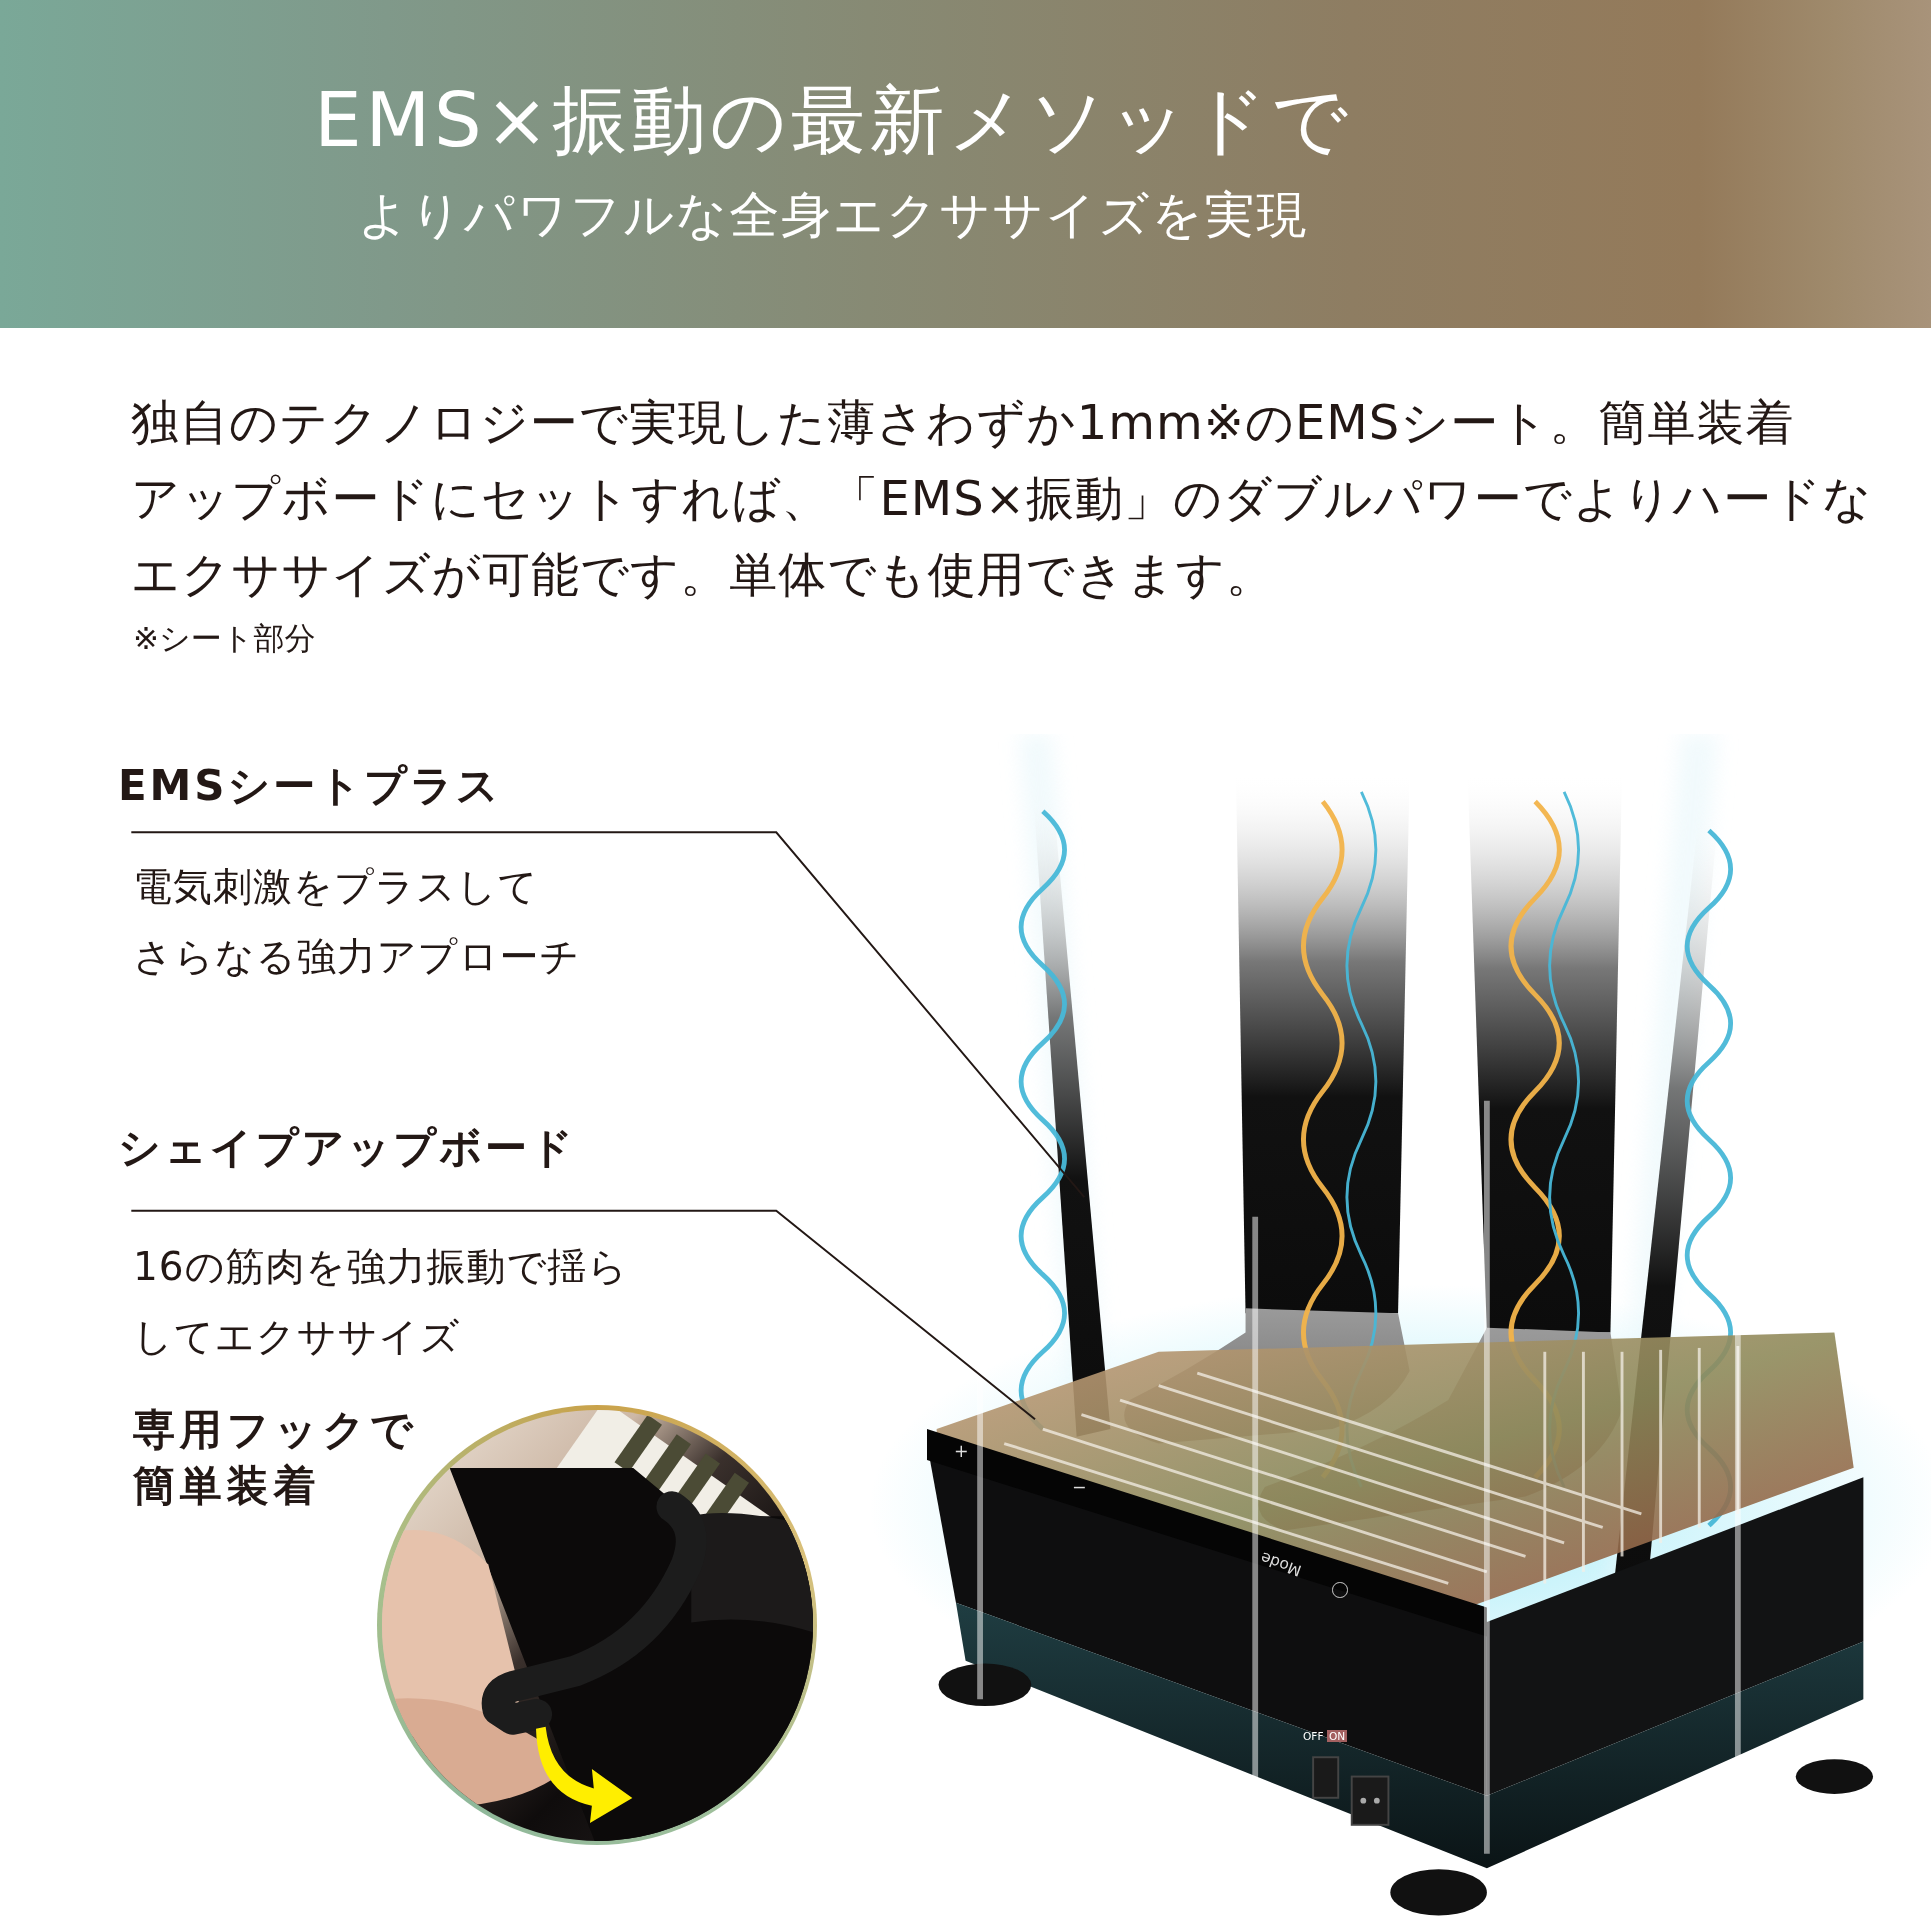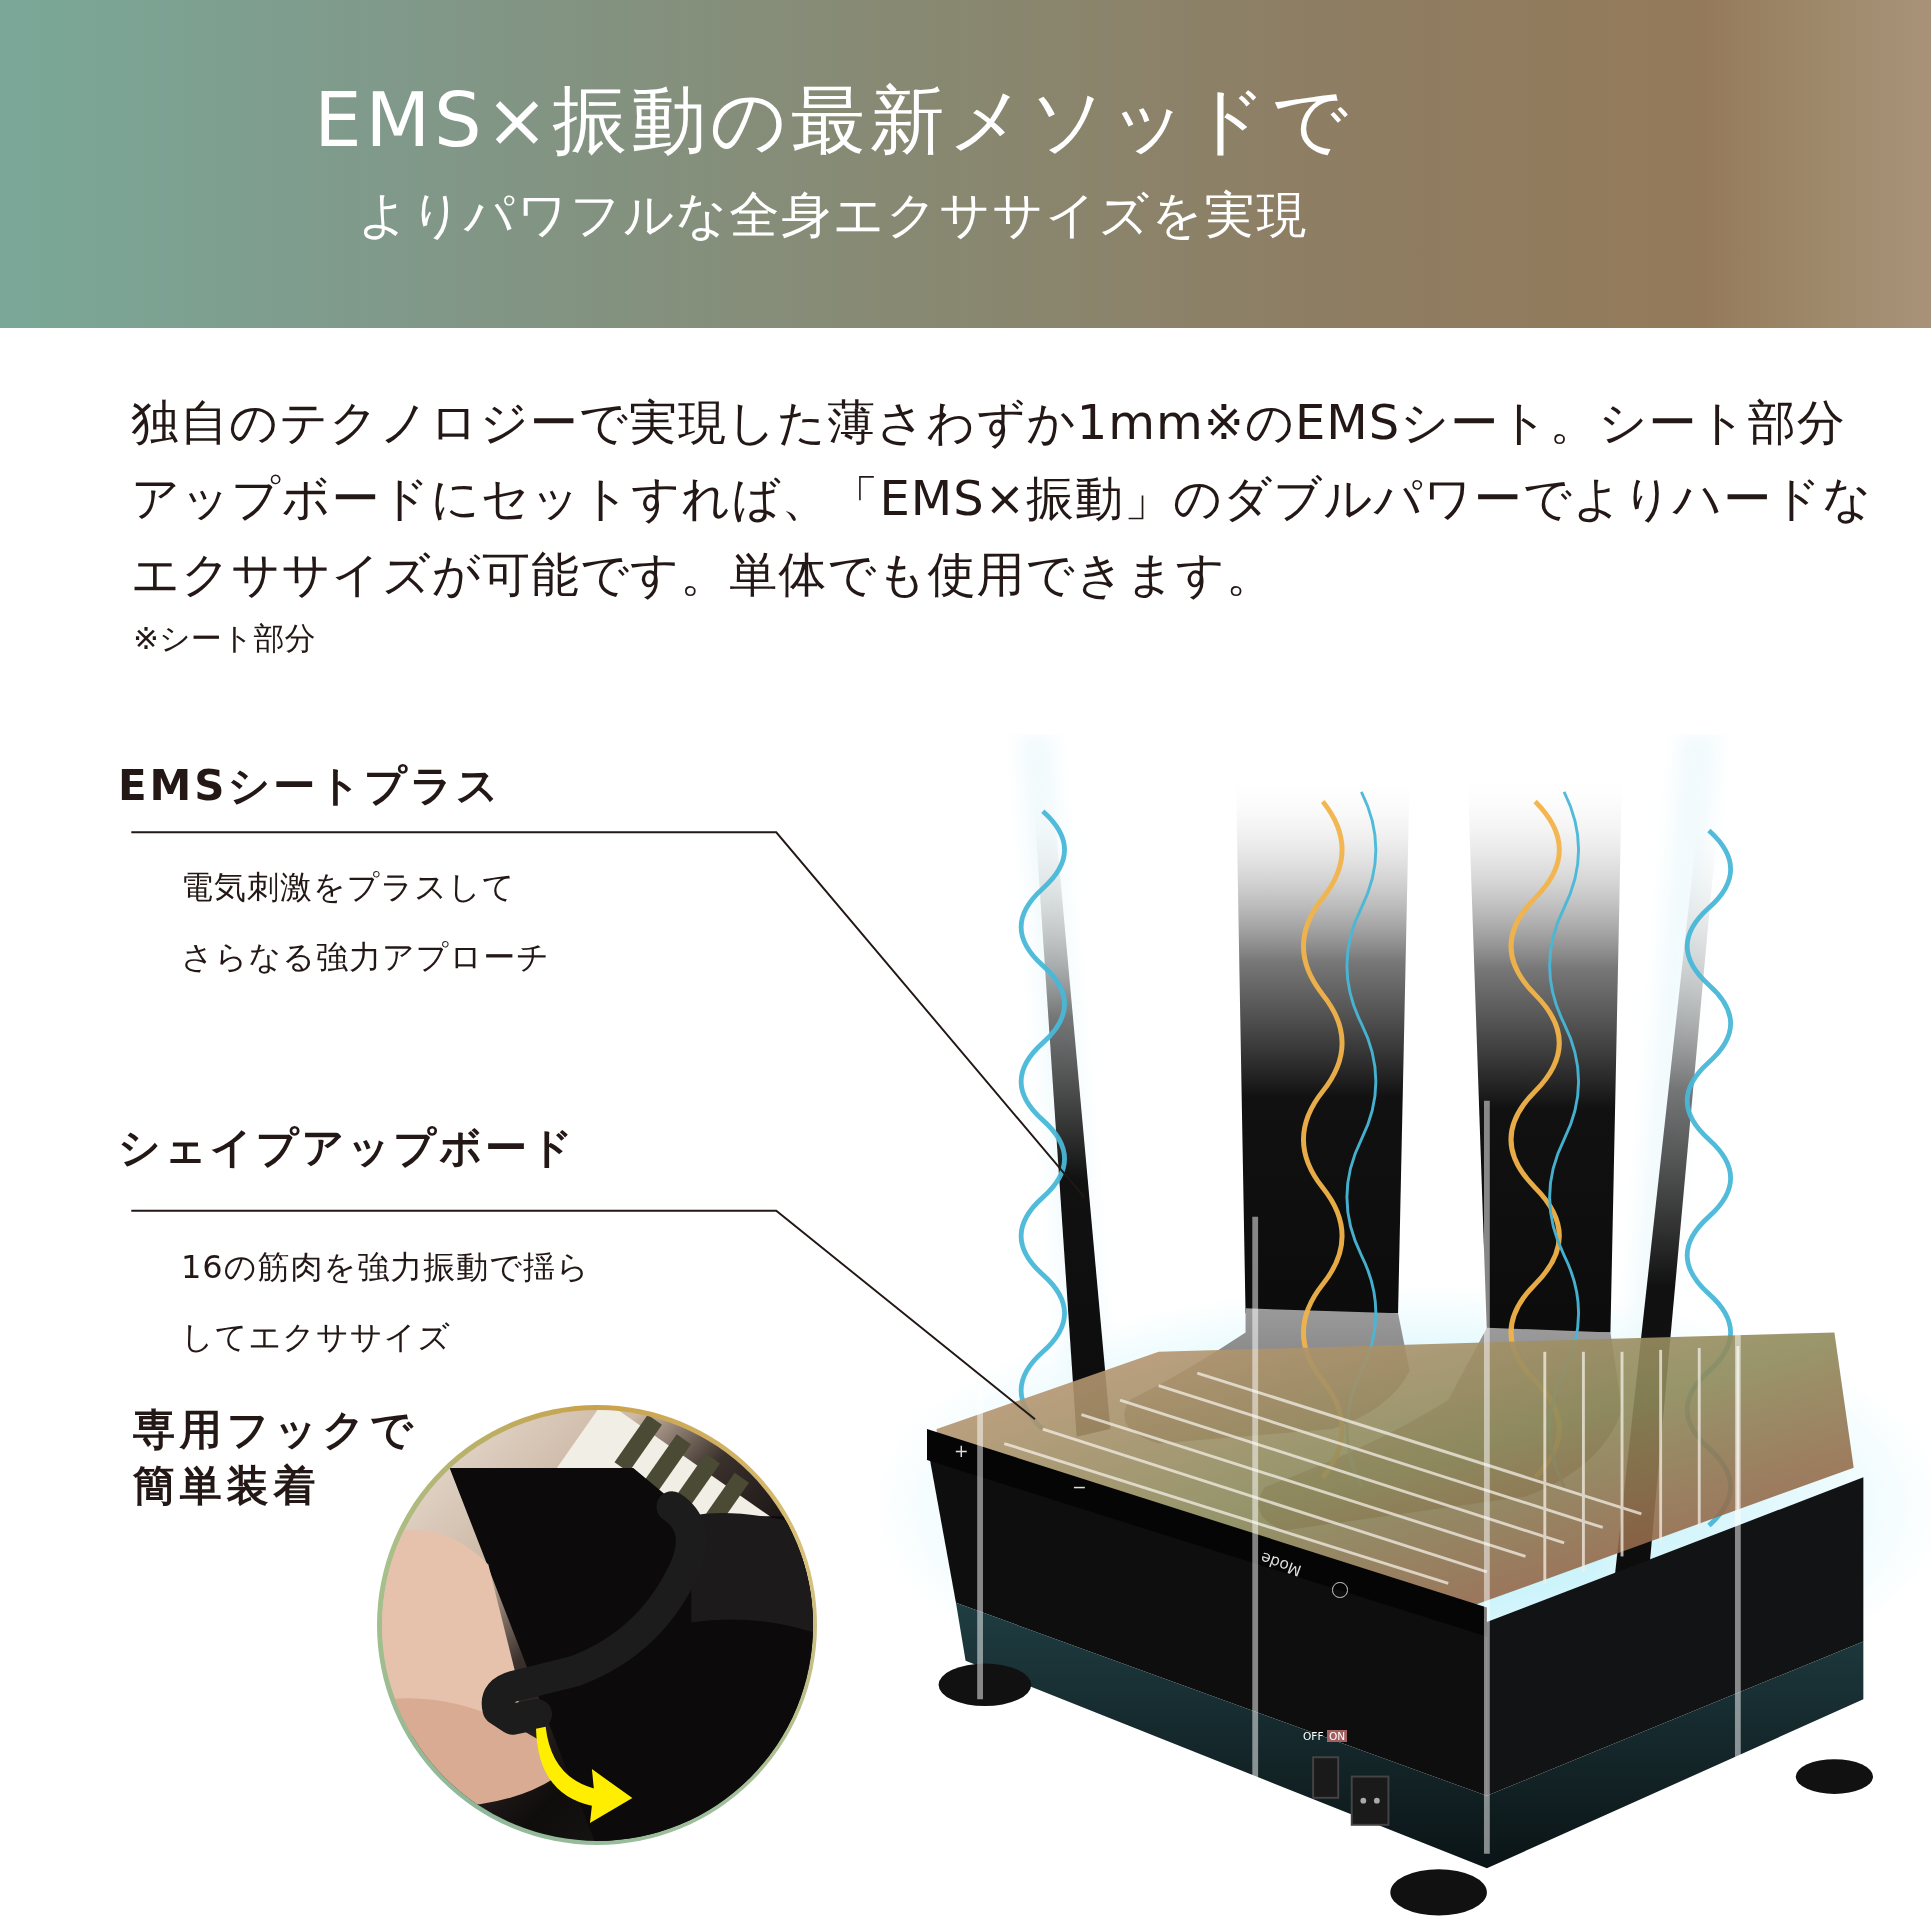--- a/index.html
+++ b/index.html
@@ -18,21 +18,21 @@
   .banner-line.l1 { top: 83px; }
   .banner-line.l2 { top: 190px; font-size: 50px; letter-spacing: 1.9px; }
 
   
   .intro { position: absolute; left: 131px; top: 384px; width: 1699px; }
   .intro-line { font-size: 48px; line-height: 76px; white-space: nowrap; letter-spacing: 1px; }
   .footnote { position: absolute; left: 133px; top: 618px; font-size: 31px; white-space: nowrap; }
 
   
   .feat-title { position: absolute; left: 118px; font-size: 42px; font-weight: bold; letter-spacing: 2.9px; white-space: nowrap; }
-  .feat-desc  { position: absolute; left: 133px; font-size: 32px; line-height: 70px; white-space: nowrap; letter-spacing: 1px; margin-left: 48px; }
+  .feat-desc  { position: absolute; left: 133px; font-size: 39px; line-height: 70px; white-space: nowrap; letter-spacing: 1px; }
   .hook-label { position: absolute; left: 133px; top: 1402px; font-size: 42px; font-weight: bold; line-height: 56px; letter-spacing: 4.8px; white-space: nowrap; }
 
   .leader { position: absolute; left: 0; top: 0; width: 1931px; height: 1931px; pointer-events: none; }
 
   
   .product { position: absolute; left: 869px; top: 734px; width: 1062px; height: 1197px; }
   .product svg { width: 100%; height: 100%; display: block; }
 
   
   .inset {
@@ -47,21 +47,21 @@
 </style>
 </head>
 <body>
 
 <div class="banner">
   <div class="banner-line l1">EMS×振動の最新メソッドで</div>
   <div class="banner-line l2">よりパワフルな全身エクササイズを実現</div>
 </div>
 
 <div class="intro">
-  <div class="intro-line">独自のテクノロジーで実現した薄さわずか1mm※のEMSシート。シート部分</div>
+  <div class="intro-line">独自のテクノロジーで実現した薄さわずか1mm※のEMSシート。簡単装着</div>
   <div class="intro-line">アップボードにセットすれば、「EMS×振動」のダブルパワーでよりハードな</div>
   <div class="intro-line">エクササイズが可能です。単体でも使用できます。</div>
 </div>
 <div class="footnote">※シート部分</div>
 
 <div class="feat-title" style="top:758px">EMSシートプラス</div>
 <div class="feat-desc" style="top:852px">
   <div>電気刺激をプラスして</div>
   <div>さらなる強力アプローチ</div>
 </div>

